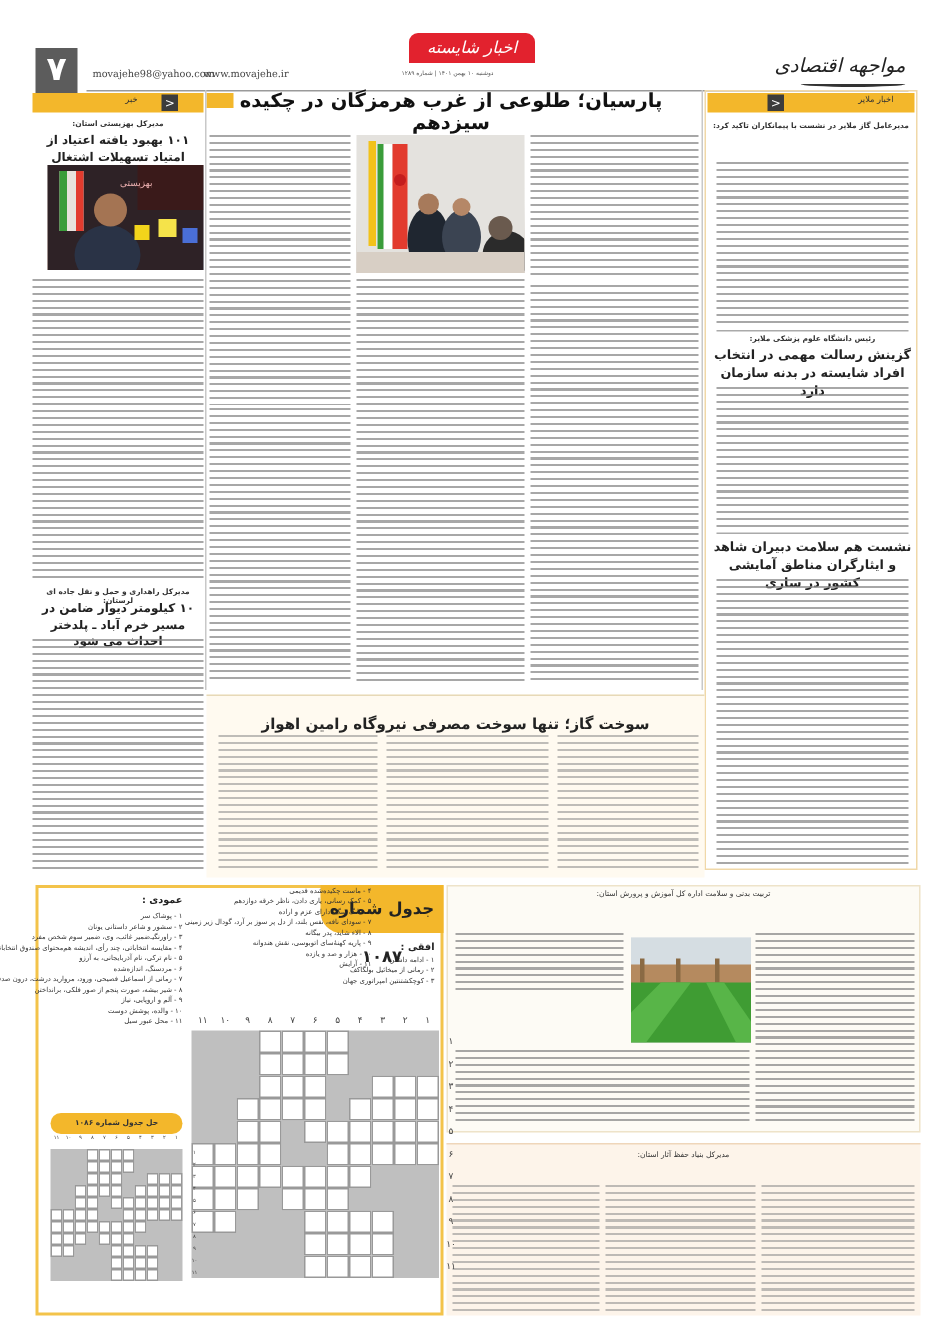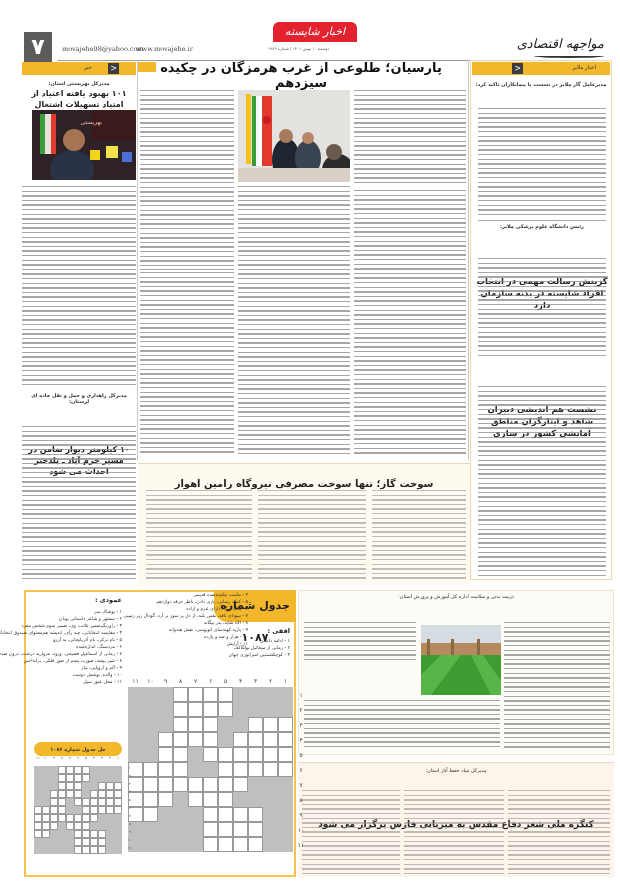--- a/index.html
+++ b/index.html
@@ -20,21 +20,21 @@
   .section-tab { position: absolute; left: 255px; top: 4px; width: 84px; height: 20px; background: #e2222e; border-radius: 6px 6px 0 0; color: #fff; font-size: 11px; text-align: center; line-height: 20px; font-family: "DejaVu Serif", serif; font-style: italic; }
   .logo { position: absolute; right: 2px; top: 18px; font-size: 13px; font-family: "DejaVu Serif", serif; font-style: italic; color: #222; }
   .logo-swoosh { position: absolute; right: 2px; top: 36px; width: 70px; height: 4px; border-bottom: 2px solid #333; border-radius: 0 0 50% 50%; }
 
   
   .col-r { position: absolute; left: 472px; top: 62px; width: 138px; }
   .boxhead { height: 13px; background: #f3b72b; position: relative; }
   .boxhead .chev { position: absolute; left: 40px; top: 1px; width: 11px; height: 11px; background: #3c3c3c; color: #fff; font-size: 8px; line-height: 11px; text-align: center; }
   .boxhead .label { position: absolute; right: 14px; top: 2px; font-size: 5.5px; color: #333; }
   .kicker { font-size: 5px; text-align: center; color: #333; font-weight: bold; }
-  .htitle { text-align: center; font-weight: bold; color: #222; margin-top: 44px; }
+  .htitle { text-align: center; font-weight: bold; color: #222; }
 
   .frame-r { position: absolute; left: 470px; top: 60px; width: 142px; height: 520px; border: 1px solid #f0d8a8; }
   .sep-v { position: absolute; width: 1px; background: #c8c8c8; }
 
   
   .main-title { position: absolute; left: 140px; top: 60px; width: 322px; height: 22px; text-align: center; font-size: 13px; font-weight: bold; color: #111; }
   .main-bar { position: absolute; left: 138px; top: 62px; width: 18px; height: 10px; background: #f3b72b; }
   .photo-main { position: absolute; left: 238px; top: 90px; width: 112px; height: 92px; overflow: hidden; background: linear-gradient(180deg, #e8e6e3 0%, #dedcd8 50%, #b8a89a 100%); }
 
   
@@ -80,21 +80,21 @@
     <span class="label">اخبار ملایر</span>
   </div>
   <div class="kicker" style="margin-top:6px;">مدیرعامل گاز ملایر در نشست با پیمانکاران تاکید کرد:</div>
 </div>
 <div class="txt-lines" style="left:478px; top:108px; width:128px; height:108px;"></div>
 <div class="abs" style="left:478px; top:220px; width:128px; height:1px; background:#aaa;"></div>
 <div class="abs kicker" style="left:478px; top:223px; width:128px;">رئیس دانشگاه علوم پزشکی ملایر:</div>
 <div class="abs htitle" style="left:476px; top:231px; width:132px; font-size:8.5px; line-height:12px;">گزینش رسالت مهمی در انتخاب افراد شایسته در بدنه سازمان دارد</div>
 <div class="txt-lines" style="left:478px; top:258px; width:128px; height:94px;"></div>
 <div class="abs" style="left:478px; top:355px; width:128px; height:1px; background:#aaa;"></div>
-<div class="abs htitle" style="left:476px; top:359px; width:132px; font-size:8.5px; line-height:12px;">نشست هم اندیشی دبیران شاهد و ایثارگران مناطق آمایشی کشور در ساری</div>
+<div class="abs htitle" style="left:476px; top:359px; width:132px; font-size:8.5px; line-height:12px;">نشست هم سلامت دبیران شاهد و ایثارگران مناطق آمایشی کشور در ساری</div>
 <div class="txt-lines" style="left:478px; top:386px; width:128px; height:190px;"></div>
 
 <div class="main-bar"></div>
 <div class="main-title">پارسیان؛ طلوعی از غرب هرمزگان در چکیده سیزدهم</div>
 <div class="sep-v" style="left:468px; top:60px; height:400px;"></div>
 <div class="txt-lines" style="left:354px; top:90px; width:112px; height:96px;"></div>
 <div class="photo-main">
   <svg width="112" height="92" viewBox="0 0 112 92">
     <rect x="0" y="0" width="112" height="92" fill="#e4e2de"></rect>
     <rect x="8" y="4" width="5" height="70" fill="#f2c21b"></rect>
@@ -166,21 +166,20 @@
       <polygon points="50,30 62,30 80,56 80,70 70,70" fill="#58b548"></polygon>
     </svg>
   </div>
 </div>
 <div class="txt-lines" style="left:504px; top:622px; width:106px; height:128px;"></div>
 <div class="txt-lines" style="left:304px; top:622px; width:112px; height:40px;"></div>
 <div class="txt-lines" style="left:304px; top:700px; width:196px; height:50px;"></div>
 
 <div class="congress-box">
   <div class="abs kicker" style="left:0; top:4px; width:100%; font-weight:normal;">مدیرکل بنیاد حفظ آثار استان:</div>
-  <div class="abs htitle" style="left:0; top:12px; width:100%; font-size:9px;">کنگره ملی شعر دفاع مقدس به میزبانی فارس برگزار می شود</div>
 </div>
 <div class="txt-lines light" style="left:508px; top:790px; width:102px; height:84px;"></div>
 <div class="txt-lines light" style="left:404px; top:790px; width:100px; height:84px;"></div>
 <div class="txt-lines light" style="left:302px; top:790px; width:98px; height:84px;"></div>
 
 <div class="cw-box"></div>
 <div class="cw-title">جدول شماره ۱۰۸۷</div>
 
 <div class="abs clue-head" style="left:250px; top:627px; width:40px; text-align:right;">افقی :</div>
 <div class="abs" id="across-a" style="left:180px; top:637px; width:110px;">

